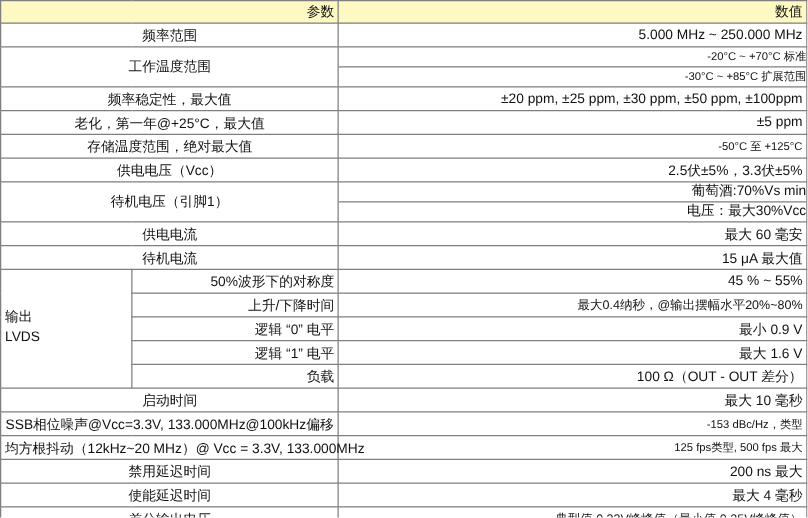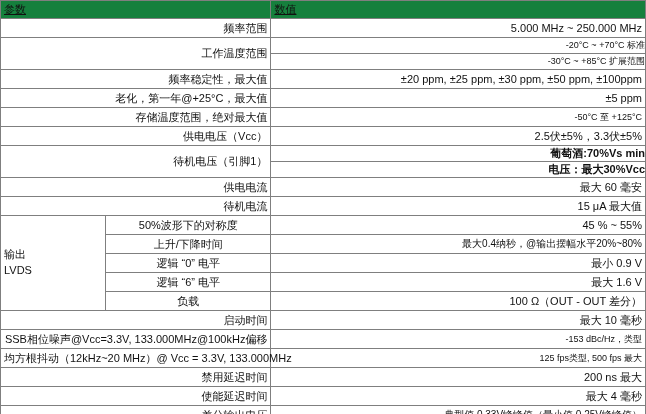--- a/index.html
+++ b/index.html
@@ -19,34 +19,33 @@
     width: 646px;
     table-layout: fixed;
   }
   table.spec td, table.spec th {
     border: 1px solid #7f7f7f;
     padding: 1px 3px;
     vertical-align: middle;
     font-weight: normal;
   }
   .hdr {
-    background: #15803d;
-    text-align: left;
+    background: #fef9c3;
+    text-align: right;
     font-size: 11px;
     height: 15px;
-    text-decoration: underline;
   }
   .param {
-    text-align: right;
+    text-align: center;
     font-size: 11px;
     height: 16px;
     white-space: nowrap;
   }
   .sub {
-    text-align: center;
+    text-align: right;
     font-size: 11px;
     height: 16px;
     white-space: nowrap;
   }
   .val {
     text-align: right;
     font-size: 11px;
     height: 16px;
   }
   .val.small {
@@ -103,21 +102,21 @@
       <tr>
         <td class="param" colspan="2">存储温度范围，绝对最大值</td>
         <td class="val small">-50°C 至 +125°C</td>
       </tr>
       <tr>
         <td class="param" colspan="2">供电电压（Vcc）</td>
         <td class="val">2.5伏±5%，3.3伏±5%</td>
       </tr>
       <tr>
         <td class="param" colspan="2">待机电压（引脚1）</td>
-        <td class="val" style="padding: 0px; font-weight: bold;">
+        <td class="val" style="padding: 0px;">
           <div>
             <div class="val" style="border-bottom: 1px solid rgb(127, 127, 127); height: 15px; line-height: 15px;">葡萄酒:70%Vs min</div>
             <div class="val" style="border-bottom: none; height: 15px; line-height: 15px;">电压：最大30%Vcc</div>
           </div>
         </td>
       </tr>
       <tr>
         <td class="param" colspan="2">供电电流</td>
         <td class="val">最大 60 毫安</td>
       </tr>
@@ -135,21 +134,21 @@
       </tr>
       <tr>
         <td class="sub">上升/下降时间</td>
         <td class="val tiny">最大0.4纳秒，@输出摆幅水平20%~80%</td>
       </tr>
       <tr>
         <td class="sub">逻辑 “0” 电平</td>
         <td class="val">最小 0.9 V</td>
       </tr>
       <tr>
-        <td class="sub">逻辑 “6” 电平</td>
+        <td class="sub">逻辑 “1” 电平</td>
         <td class="val">最大 1.6 V</td>
       </tr>
       <tr>
         <td class="sub">负载</td>
         <td class="val">100 Ω（OUT - OUT 差分）</td>
       </tr>
       <tr>
         <td class="param" colspan="2">启动时间</td>
         <td class="val">最大 10 毫秒</td>
       </tr>

